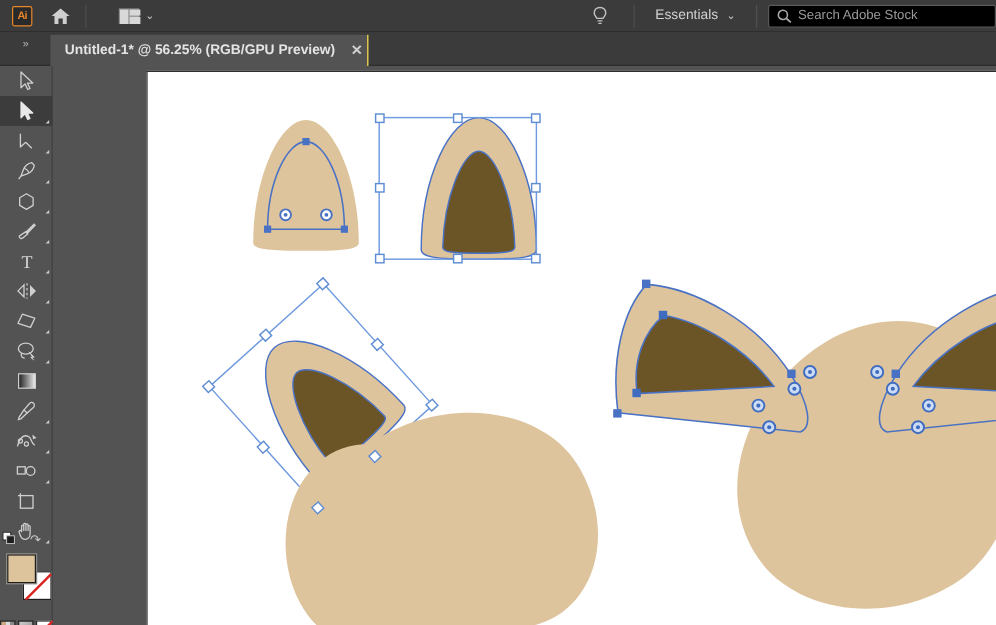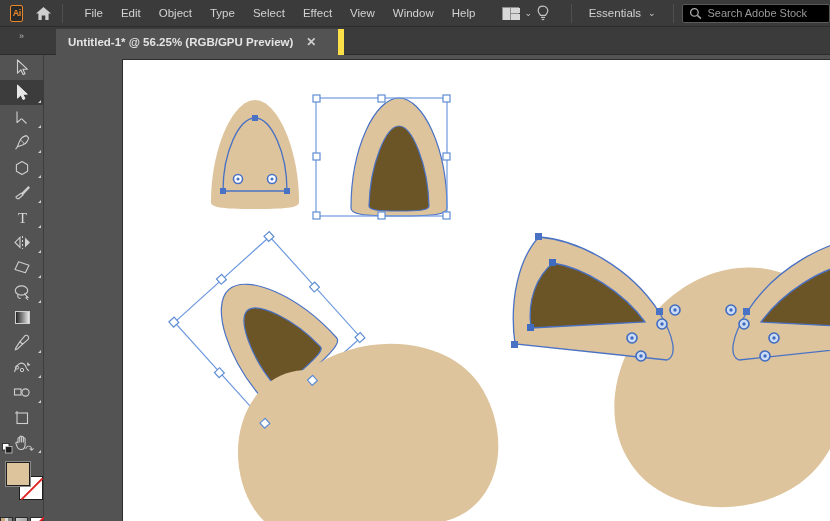--- a/index.html
+++ b/index.html
@@ -74,23 +74,22 @@
   .collapse-btn {
     position: absolute; left: 3px; top: 2px;
     width: 36px; height: 13px;
     display: flex; align-items: center; justify-content: center;
     color: #b7b7b7; font-size: 9px; letter-spacing: -1px;
   }
   .doc-tab {
     position: absolute; left: 42px; top: 2px; height: 26px;
     background: #535353;
     display: flex; align-items: center; gap: 13px;
-    padding: 0 22px 0 12px;
-    border-right: 6px solid #fde047;
-    margin-left: 14px;
+    padding: 0 4px 0 12px;
+    border-right: 1px solid #fde047;
   }
   .doc-tab .title { color: #e4e4e4; font-size: 11.5px; font-weight: bold; white-space: nowrap; }
   .doc-tab .x { color: #cfcfcf; font-size: 12px; font-weight: bold; line-height: 1; cursor: default; }
 
   
   .toolbar {
     position: absolute; left: 0; top: 55px; width: 44px; height: 466px;
     background: #535353; border-right: 1px solid #3d3d3d;
   }
   .tool {
@@ -160,31 +159,20 @@
     <div class="ai-logo">Ai</div>
 
     <div class="home-icon">
       <svg width="17" height="15" viewBox="0 0 17 15" aria-hidden="true">
         <path d="M8.5 1 L16 7.4 L13.6 7.4 L13.6 14 L10.3 14 L10.3 9.4 L6.7 9.4 L6.7 14 L3.4 14 L3.4 7.4 L1 7.4 Z" fill="#cfcfcf"></path>
       </svg>
     </div>
 
     <div class="menu-div"></div>
 
-    <div class="menu-items">
-      <div class="menu-item">File</div>
-      <div class="menu-item">Edit</div>
-      <div class="menu-item">Object</div>
-      <div class="menu-item">Type</div>
-      <div class="menu-item">Select</div>
-      <div class="menu-item">Effect</div>
-      <div class="menu-item">View</div>
-      <div class="menu-item">Window</div>
-      <div class="menu-item">Help</div>
-    </div>
 
     <div class="arrange-btn">
       <span class="grid-ico">
           <i></i>
           <i></i>
           <i></i>
         </span>
       <span class="chev">⌄</span>
     </div>
 

